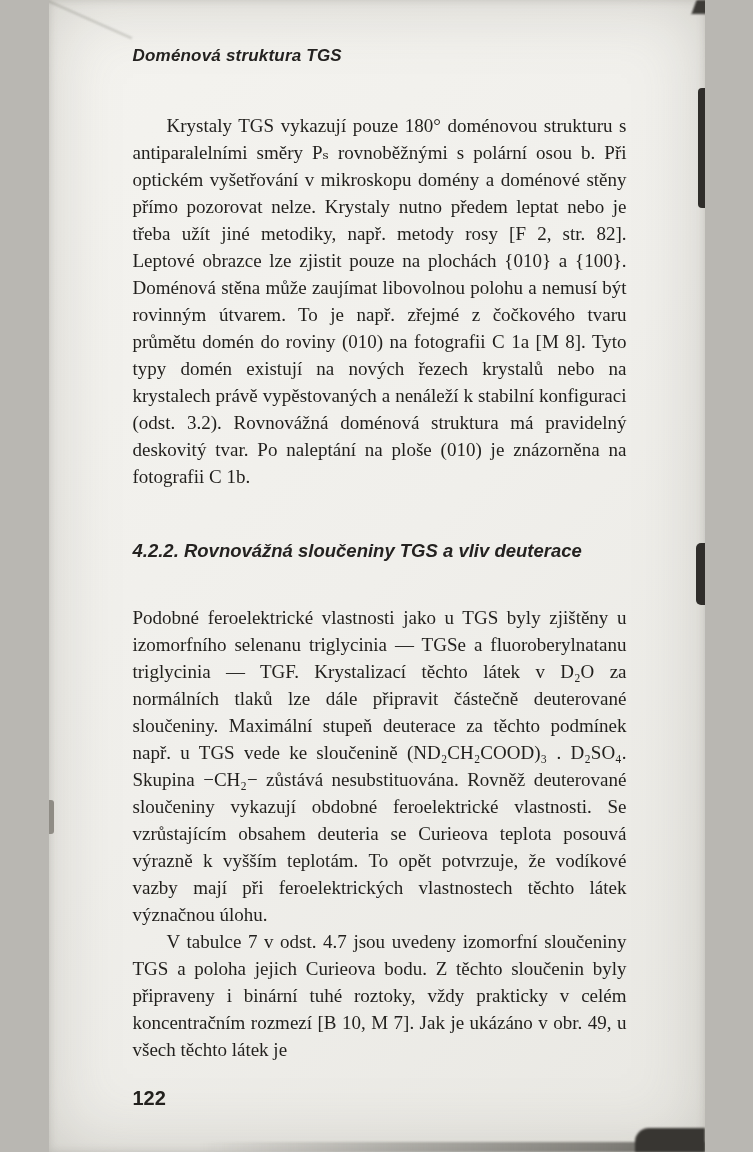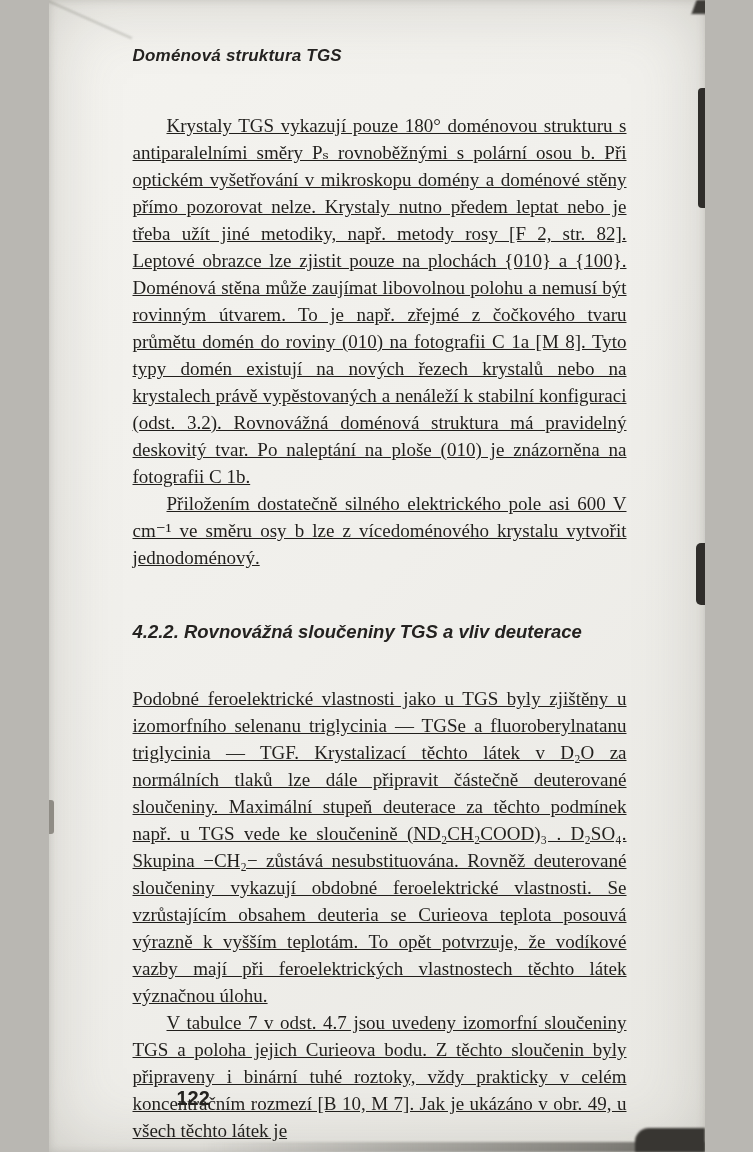--- a/index.html
+++ b/index.html
@@ -32,41 +32,39 @@
     letter-spacing: .2px;
     margin: 0 0 46px 0;
     color: #242220;
   }
   p.body-par {
     margin: 0;
     font-size: 19px;
     line-height: 27px;
     text-align: justify;
     hyphens: auto;
-    text-decoration: underline;
     -webkit-hyphens: auto;
   }
   p.indent { text-indent: 34px; }
   h2.section-heading {
     font-family: "Liberation Sans", "DejaVu Sans", sans-serif;
     font-style: italic;
     font-weight: 700;
     font-size: 18.5px;
     margin: 50px 0 42px 0;
     color: #242220;
   }
   .page-number {
     position: absolute;
     left: 84px;
     bottom: 42px;
     font-family: "Liberation Sans", "DejaVu Sans", sans-serif;
     font-weight: 700;
     font-size: 20px;
     color: #23211e;
-    margin-left: 44px;
   }
   
   .artifact { position: absolute; }
   .af-top-right {
     top: 0; right: 0; width: 16px; height: 14px;
     background: #3d3b37;
     transform: skewX(-20deg) translateX(5px);
     filter: blur(1px);
   }
   .af-right-1 {
@@ -108,21 +106,20 @@
 </head>
 <body>
 
 <div class="page">
 
   <div class="content">
     <div class="running-head">Doménová struktura TGS</div>
 
     <p class="body-par indent">Krystaly TGS vykazují pouze 180° doménovou strukturu s antiparalelními směry Pₛ rovnoběžnými s polární osou b. Při optickém vyšetřování v mikroskopu domény a doménové stěny přímo pozorovat nelze. Krystaly nutno předem leptat nebo je třeba užít jiné metodiky, např. metody rosy [F 2, str. 82]. Leptové obrazce lze zjistit pouze na plochách {010} a {100}. Doménová stěna může zaujímat libovolnou polohu a nemusí být rovinným útvarem. To je např. zřejmé z čočkového tvaru průmětu domén do roviny (010) na fotografii C 1a [M 8]. Tyto typy domén existují na nových řezech krystalů nebo na krystalech právě vypěstovaných a nenáleží k stabilní konfiguraci (odst. 3.2). Rovnovážná doménová struktura má pravidelný deskovitý tvar. Po naleptání na ploše (010) je znázorněna na fotografii C 1b.</p>
 
-    <p class="body-par indent">Přiložením dostatečně silného elektrického pole asi 600 V cm⁻¹ ve směru osy b lze z vícedoménového krystalu vytvořit jednodoménový.</p>
 
     <h2 class="section-heading">4.2.2. Rovnovážná sloučeniny TGS a vliv deuterace</h2>
 
     <p class="body-par">Podobné feroelektrické vlastnosti jako u TGS byly zjištěny u izomorfního selenanu triglycinia — TGSe a fluoroberylnatanu triglycinia — TGF. Krystalizací těchto látek v D₂O za normálních tlaků lze dále připravit částečně deuterované sloučeniny. Maximální stupeň deuterace za těchto podmínek např. u TGS vede ke sloučenině (ND₂CH₂COOD)₃ . D₂SO₄. Skupina −CH₂− zůstává nesubstituována. Rovněž deuterované sloučeniny vykazují obdobné feroelektrické vlastnosti. Se vzrůstajícím obsahem deuteria se Curieova teplota posouvá výrazně k vyšším teplotám. To opět potvrzuje, že vodíkové vazby mají při feroelektrických vlastnostech těchto látek význačnou úlohu.</p>
 
     <p class="body-par indent">V tabulce 7 v odst. 4.7 jsou uvedeny izomorfní sloučeniny TGS a poloha jejich Curieova bodu. Z těchto sloučenin byly připraveny i binární tuhé roztoky, vždy prakticky v celém koncentračním rozmezí [B 10, M 7]. Jak je ukázáno v obr. 49, u všech těchto látek je</p>
   </div>
 
   <div class="page-number">122</div>
 

